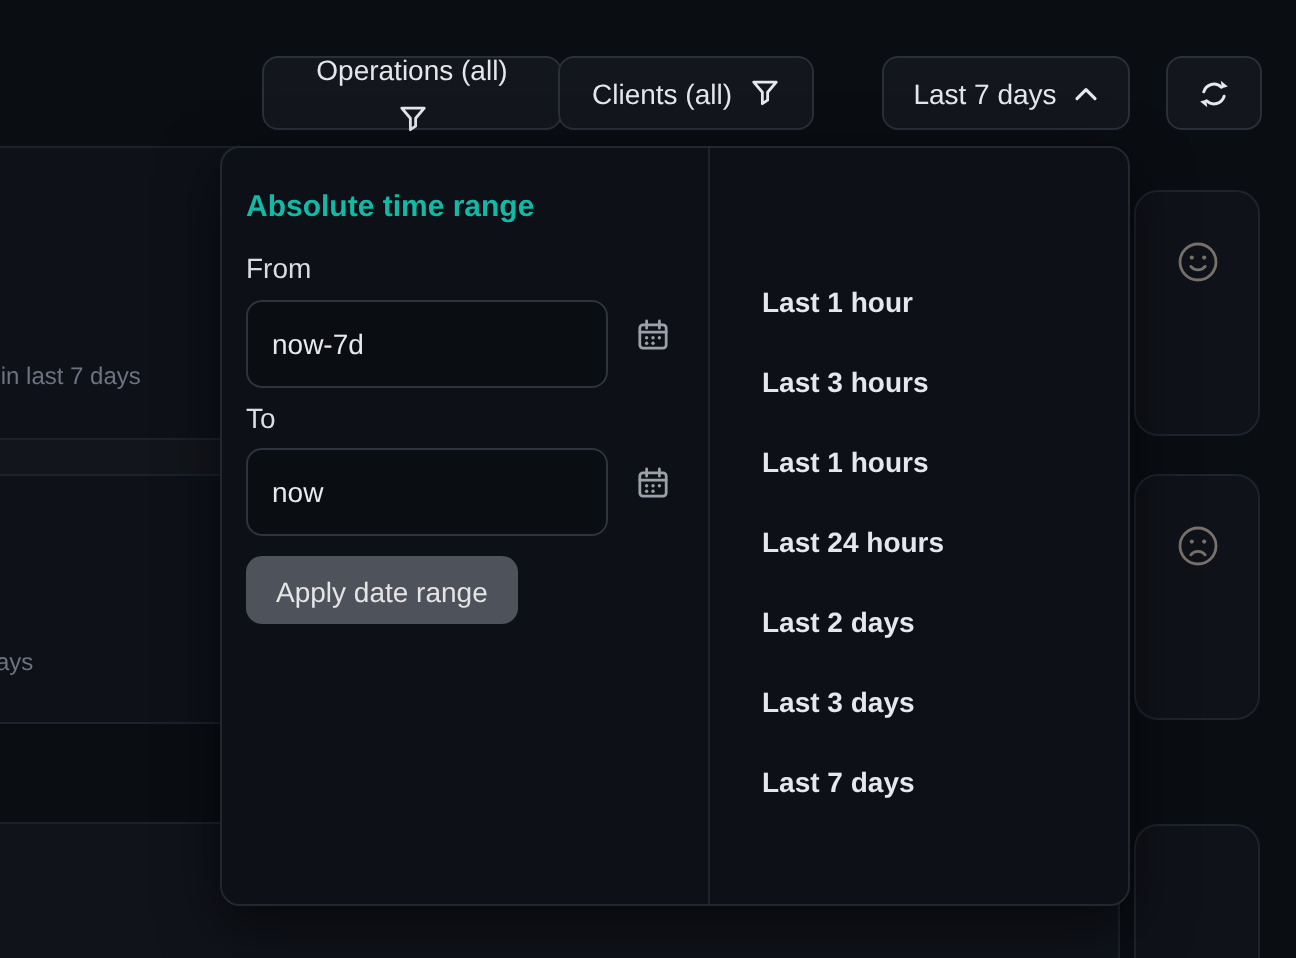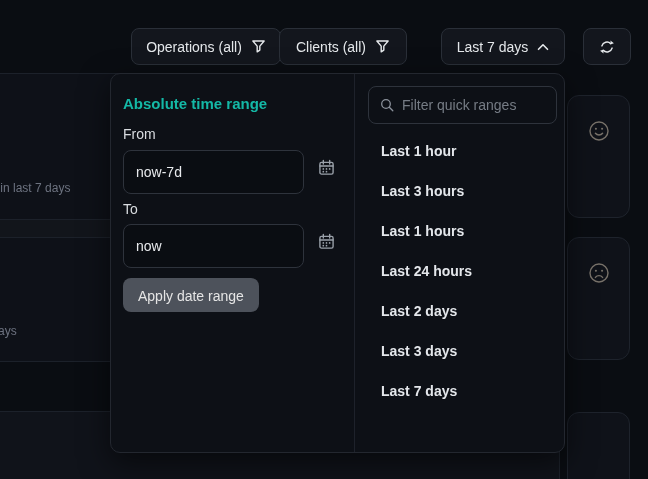--- a/index.html
+++ b/index.html
@@ -25,21 +25,21 @@
   .bg-stat-2 { left:-2px; top:324px; }
   .face-icon { position:absolute; left:20px; top:24px; width:22px; height:22px; opacity:.75; }
 
   
   .tb-btn {
     position:absolute; top:28px; height:37px;
     background:#13161d; border:1px solid #2a2f38; border-radius:8px;
     display:flex; align-items:center; justify-content:center; gap:9px;
     font-size:14px; color:#e4e7ea; cursor:pointer; white-space:nowrap;
   }
-  .tb-operations { left:131px; width:150px; }
+  .tb-operations { left:131px; width:150px;flex-direction:column; }
   .tb-clients    { left:279px; width:128px; }
   .tb-time       { left:441px; width:124px; }
   .tb-refresh    { left:583px; width:48px; }
   .tb-btn svg { display:block; flex:0 0 auto; }
 
   
   .panel {
     position:absolute; left:110px; top:73px; width:455px; height:380px;
     background:#0d1016; border:1px solid #23272f; border-radius:10px;
     box-shadow:0 10px 30px rgba(0,0,0,.55);
@@ -171,27 +171,20 @@
       <circle cx="5" cy="9.3" r=".8" fill="#9aa1aa"></circle>
         <circle cx="8" cy="9.3" r=".8" fill="#9aa1aa"></circle>
       <circle cx="11" cy="9.3" r=".8" fill="#9aa1aa"></circle>
         <circle cx="5" cy="11.9" r=".8" fill="#9aa1aa"></circle>
       <circle cx="8" cy="11.9" r=".8" fill="#9aa1aa"></circle>
     </svg>
   </button>
 
   <button class="apply-btn">Apply date range</button>
 
-  <div class="quick-search">
-    <svg width="14" height="14" viewBox="0 0 14 14">
-      <circle cx="6" cy="6" r="4.3" fill="none" stroke="#8b919b" stroke-width="1.3"></circle>
-      <path d="M9.3 9.3 12.8 12.8" stroke="#8b919b" stroke-width="1.3" stroke-linecap="round"></path>
-    </svg>
-    <input type="text" placeholder="Filter quick ranges" style="">
-  </div>
 
   <div class="quick-list">
     <div class="quick-item">Last 1 hour</div>
     <div class="quick-item">Last 3 hours</div>
     <div class="quick-item">Last 1 hours</div>
     <div class="quick-item">Last 24 hours</div>
     <div class="quick-item">Last 2 days</div>
     <div class="quick-item">Last 3 days</div>
     <div class="quick-item">Last 7 days</div>
   </div>

